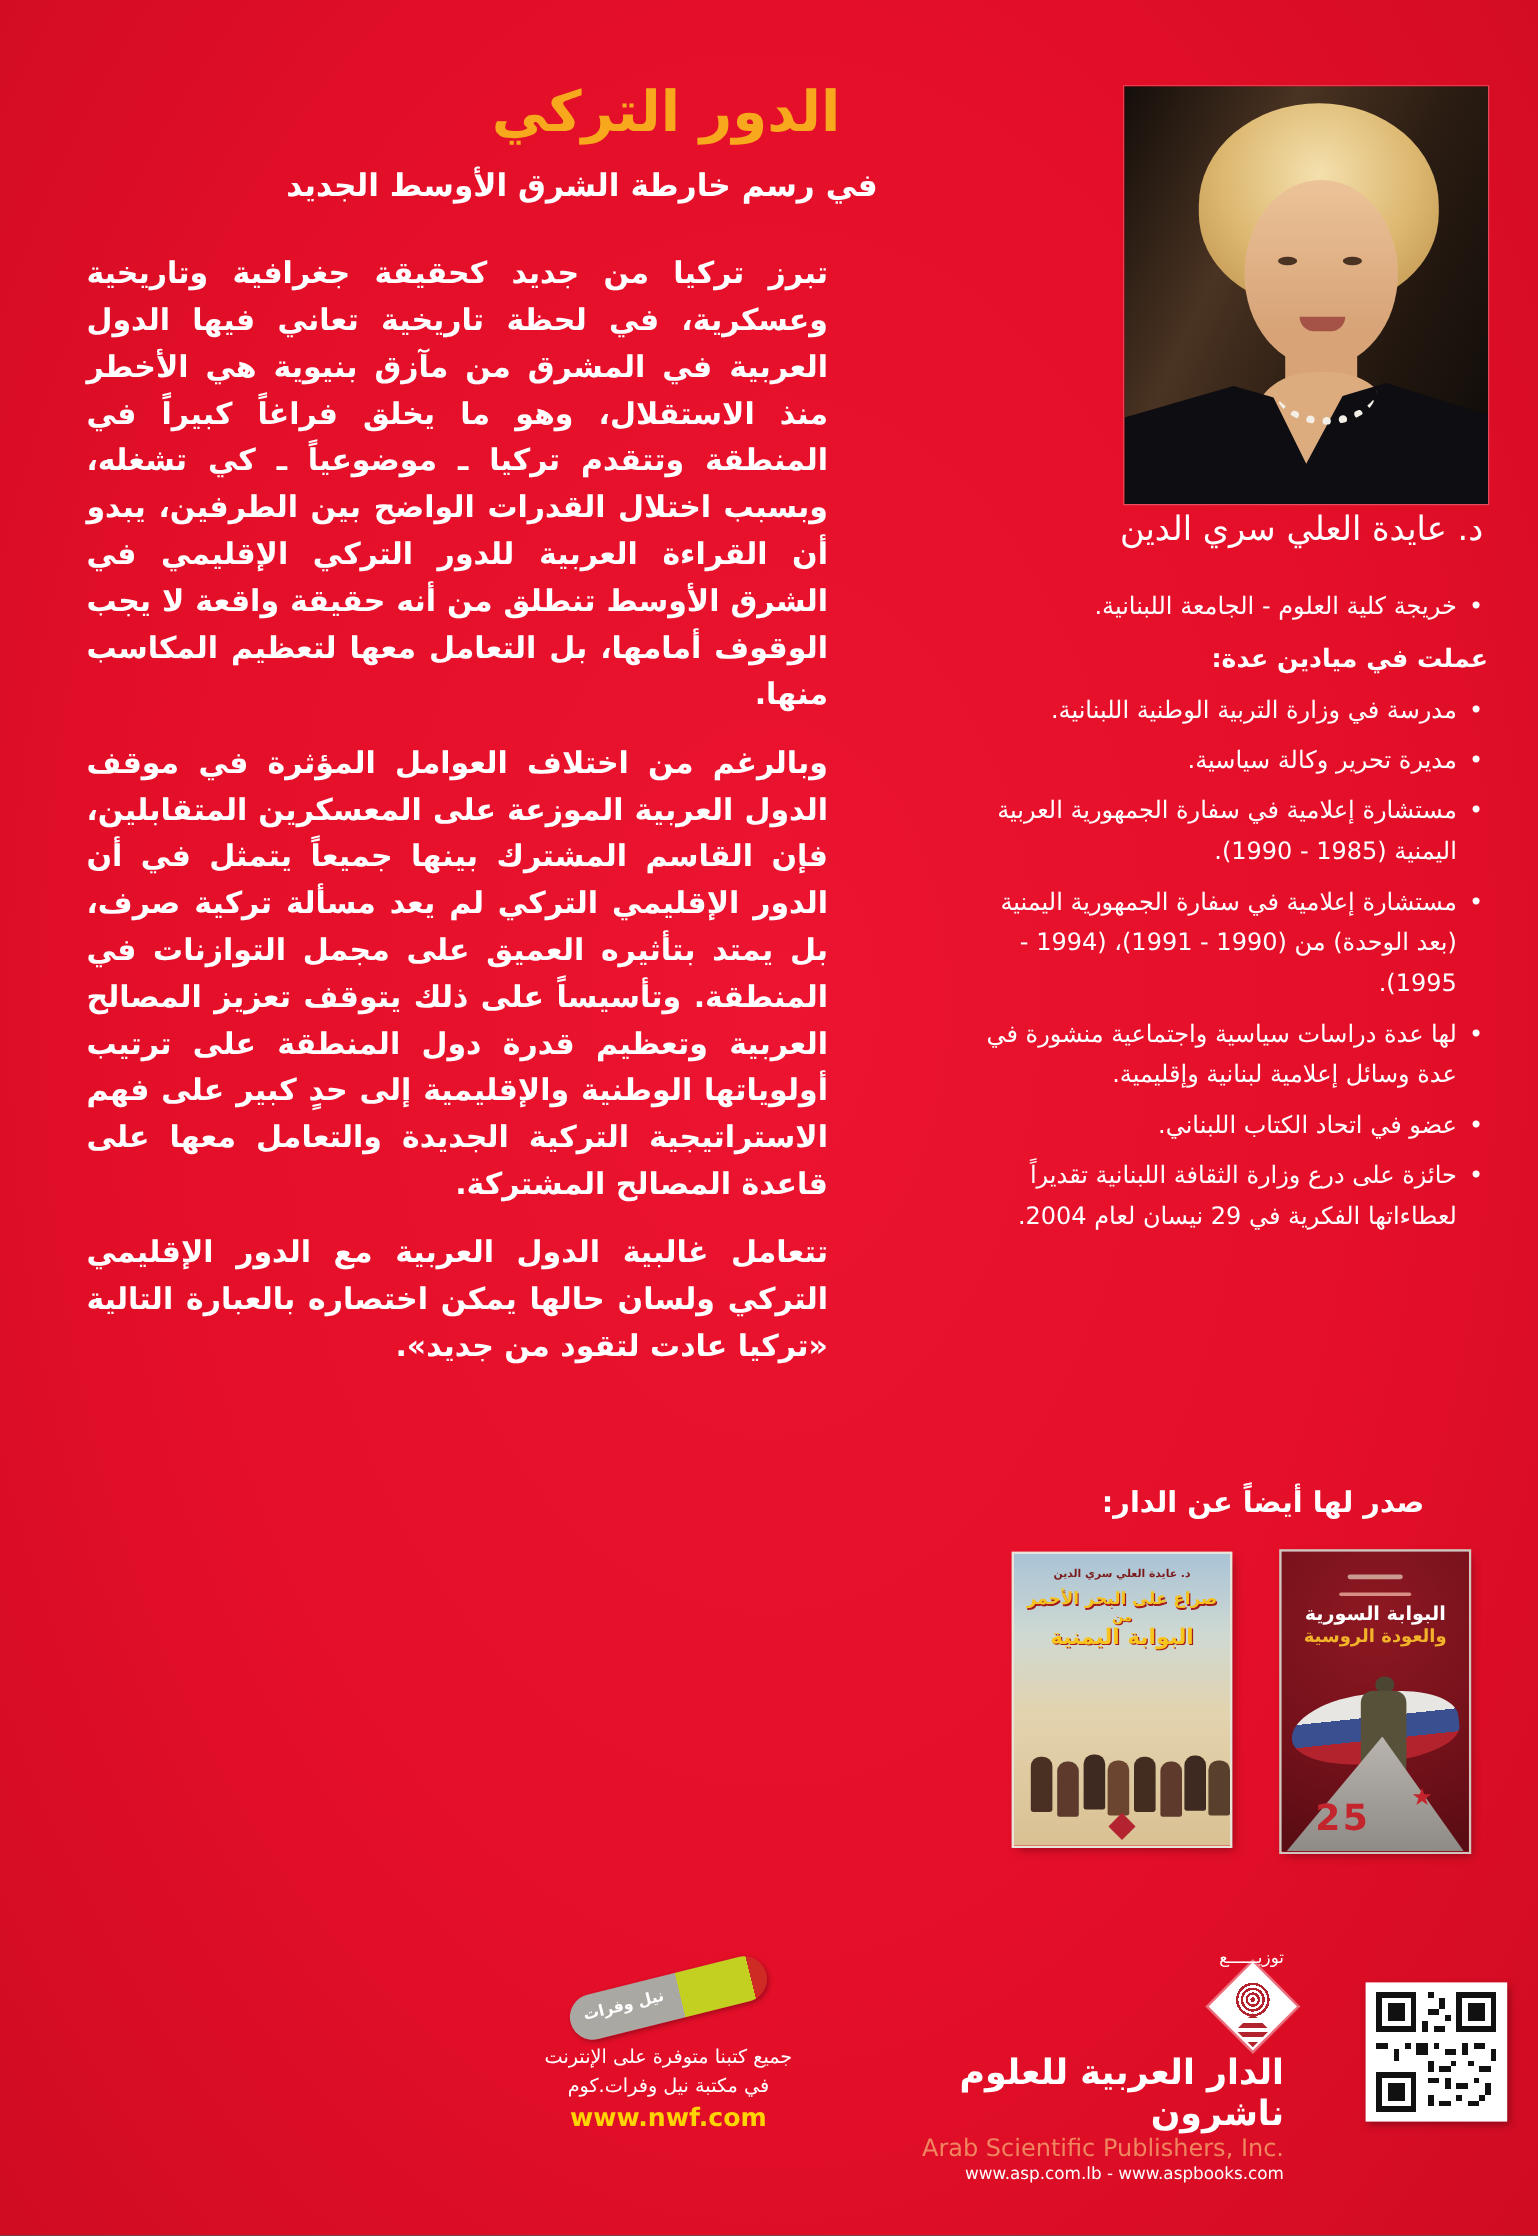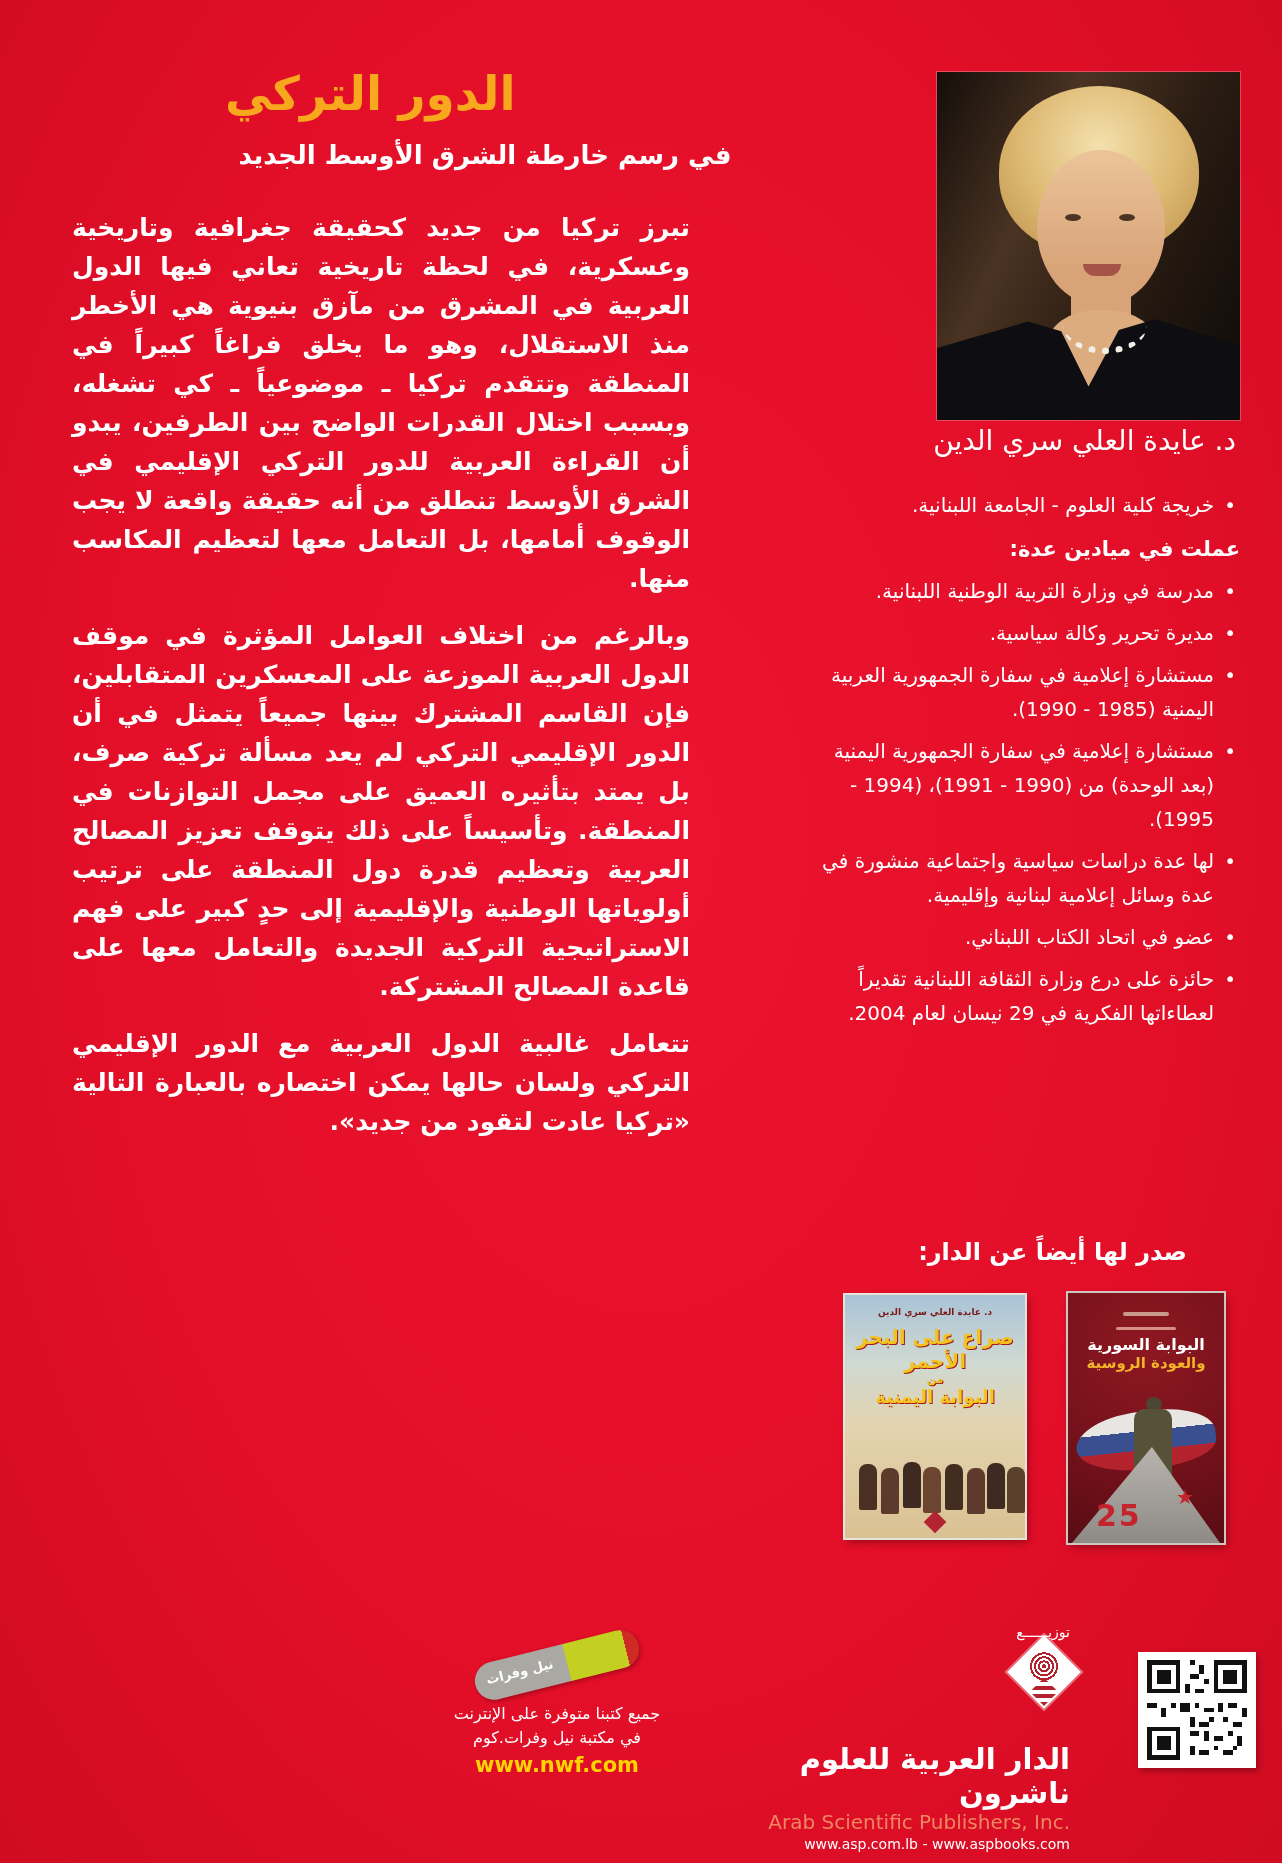--- a/index.html
+++ b/index.html
@@ -3,21 +3,21 @@
 <meta charset="utf-8">
 <style>
   html,body{margin:0;padding:0;background:#555;}
   .page{
     position:relative;width:1282px;height:1863px;overflow:hidden;
     font-family:"DejaVu Sans",sans-serif;
     background:radial-gradient(ellipse at 50% 45%, #ec1430 0%, #e30e28 60%, #cf0c22 100%);
     direction:rtl;
   }
   
-  .title{position:absolute;top:66px;left:225px;width:660px;text-align:left;
+  .title{position:absolute;top:66px;left:225px;width:660px;text-align:center;
     color:#f7a81c;font-size:47px;font-weight:bold;letter-spacing:1px;}
   .subtitle{position:absolute;top:140px;left:160px;width:650px;text-align:center;
     color:#ffffff;font-size:26px;font-weight:bold;}
   
   .photo{position:absolute;top:72px;right:42px;width:303px;height:348px;overflow:hidden;
     background:linear-gradient(115deg,#140e0a 0%,#4a3322 32%,#2a1c12 60%,#0d0a08 100%);
     box-shadow:0 0 0 1px rgba(255,255,255,.25);}
   .photo .hair{position:absolute;top:14px;left:62px;width:200px;height:170px;
     border-radius:50% 50% 46% 46%;
     background:radial-gradient(circle at 50% 35%,#f4e0ad 0%,#dcb76f 55%,#b98d48 100%);}
@@ -46,21 +46,21 @@
   .also-heading{position:absolute;top:1238px;right:95px;color:#fff;font-weight:bold;font-size:24px;}
   
   .synopsis{position:absolute;top:208px;right:592px;left:72px;width:618px;
     color:#fff;font-size:25px;font-weight:bold;line-height:39px;text-align:justify;}
   .synopsis p{margin:0 0 18px 0;}
   
   .book1{position:absolute;left:845px;top:1295px;width:180px;height:243px;
     background:linear-gradient(180deg,#a9c3d6 0%,#cfd9d2 28%,#e3d3ae 55%,#d9c193 100%);
     box-shadow:0 0 0 2px #e8e4da, 3px 4px 8px rgba(0,0,0,.35);text-align:center;overflow:hidden;}
   .book1 .b-author{margin-top:12px;color:#7a1a1a;font-size:9px;font-weight:bold;}
-  .book1 .b-t1{margin-top:8px;color:#f3c21f;font-size:20px;font-weight:bold;
+  .book1 .b-t1{margin-top:8px;color:#f3c21f;font-size:14px;font-weight:bold;
     text-shadow:1px 1px 0 #a31b1b;}
   .book1 .b-t2{color:#f3c21f;font-size:11px;font-weight:bold;text-shadow:1px 1px 0 #a31b1b;}
   .book1 .b-t3{color:#f7c51d;font-size:18px;font-weight:bold;text-shadow:1px 1px 0 #a31b1b;}
   .book1 .figures{position:absolute;bottom:28px;left:14px;width:18px;height:46px;
     border-radius:8px 8px 2px 2px;background:#4a3022;
     box-shadow:22px 4px 0 #5d3a2c,44px -2px 0 #3f2a22,64px 3px 0 #6b4530,86px 0 0 #432c20,
                108px 4px 0 #5d3a2c,128px -1px 0 #3f2a22,148px 3px 0 #59402c;}
   .book1 .mark{position:absolute;bottom:8px;left:82px;width:16px;height:16px;
     background:#b32430;transform:rotate(45deg);}
   .book2{position:absolute;left:1068px;top:1293px;width:156px;height:250px;
@@ -105,21 +105,21 @@
   .nwf .l1,.nwf .l2{font-size:16px;line-height:24px;}
   .nwf .url{color:#ffd400;font-size:21px;font-weight:bold;margin-top:3px;direction:ltr;}
   .asp{position:absolute;left:690px;top:1624px;width:380px;text-align:right;color:#fff;}
   .asp .dist{font-size:14px;height:18px;}
   .asp .diamond{position:relative;display:inline-block;width:52px;height:52px;background:#fff;
     transform:rotate(45deg);margin:4px 0 8px 0;box-shadow:0 0 0 2px rgba(255,255,255,.4);}
   .asp .diamond .seal{position:absolute;top:7px;left:7px;width:30px;height:30px;border-radius:50%;
     background:repeating-radial-gradient(circle at 50% 50%,#b3232d 0 2px,#fff 2px 4px);}
   .asp .diamond .chev{position:absolute;bottom:2px;right:2px;width:20px;height:20px;
     background:repeating-linear-gradient(135deg,#b3232d 0 4px,#fff 4px 8px);}
-  .asp .name-ar{font-size:29px;font-weight:bold;line-height:34px;margin-top:32px;}
+  .asp .name-ar{font-size:29px;font-weight:bold;line-height:34px;}
   .asp .name-en{color:#ef8660;font-size:20px;font-weight:normal;direction:ltr;}
   .asp .urls{font-size:14px;direction:ltr;margin-top:2px;}
   .qr{position:absolute;left:1138px;top:1652px;width:118px;height:116px;background:#fff;
     padding:8px;box-sizing:border-box;box-shadow:2px 3px 6px rgba(0,0,0,.3);}
   .qr svg{width:100%;height:100%;display:block;}
 </style>
 </head>
 <body>
 
 <div class="page">

